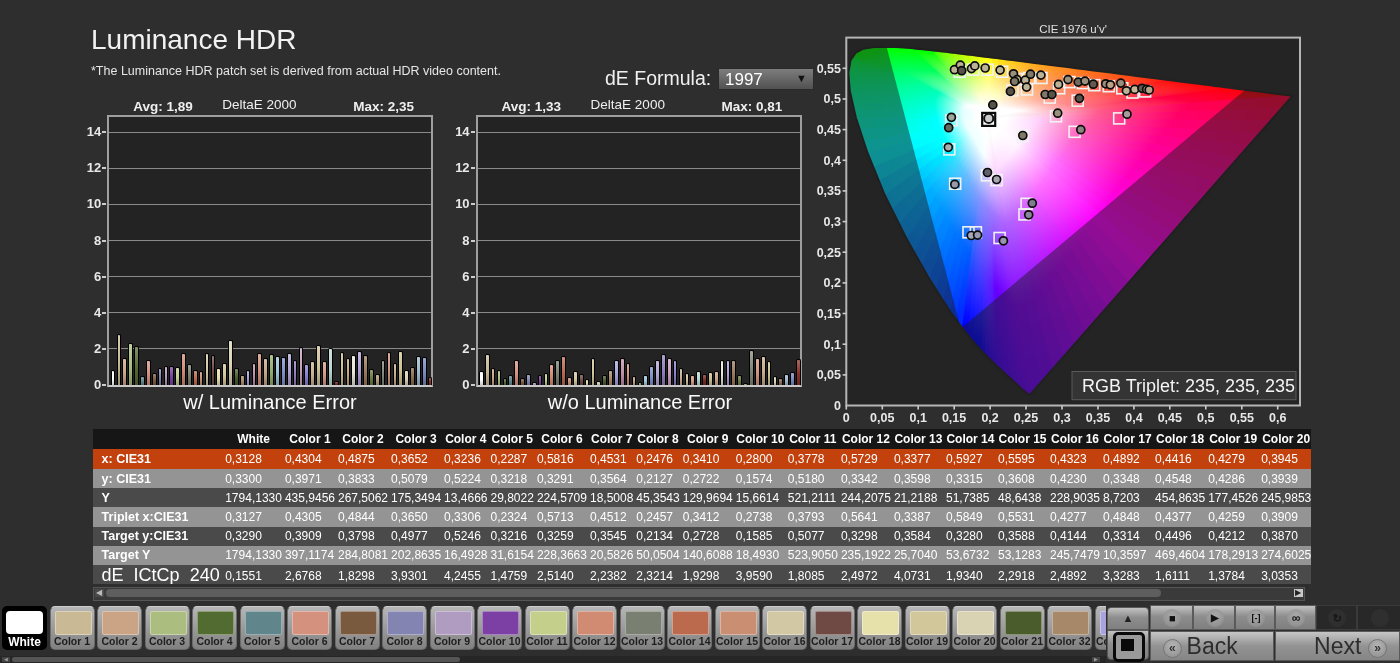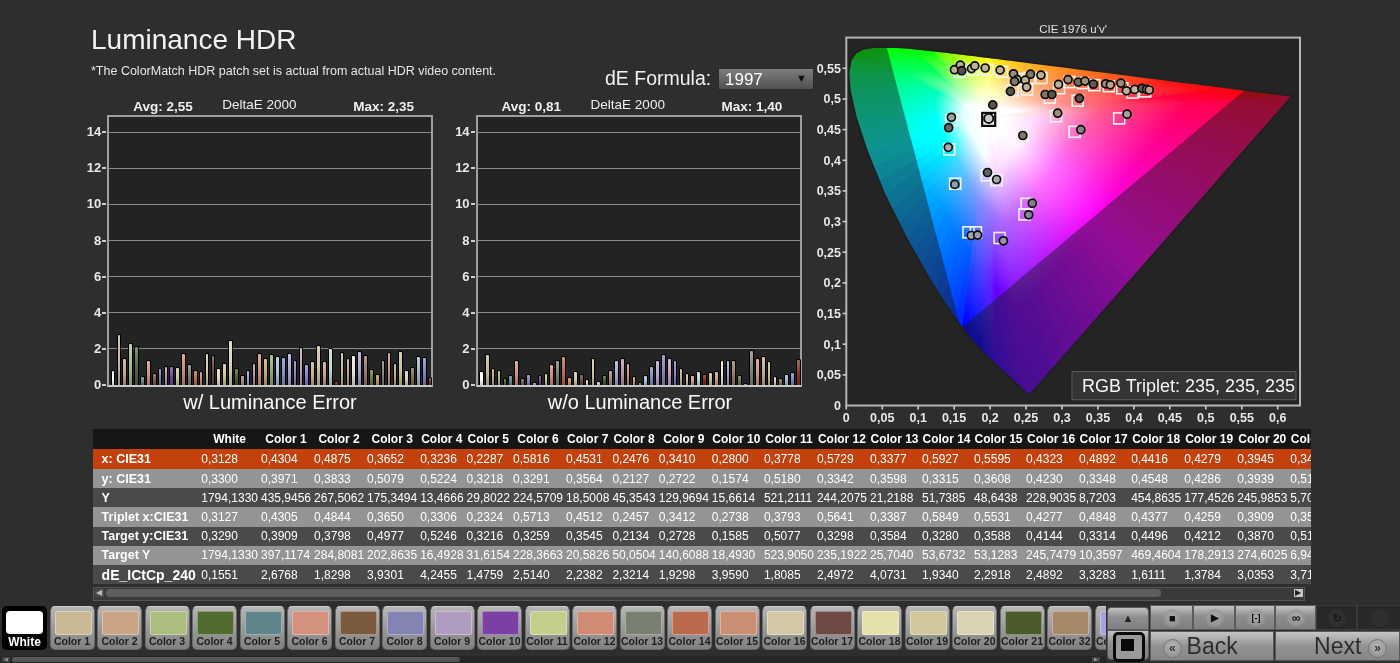--- a/index.html
+++ b/index.html
@@ -1,17 +1,17 @@
 <!DOCTYPE html>
 <html><head><meta charset="utf-8"><style>
 *{margin:0;padding:0}
 body{width:1400px;height:663px;background:#2e2e2e;font-family:"Liberation Sans",sans-serif;overflow:hidden;position:relative}
 </style></head><body>
 <div style="position:absolute;left:91px;top:23.5px;font-size:28px;color:#f2f2f2">Luminance HDR</div>
-<div style="position:absolute;left:91px;top:63.5px;font-size:12.5px;color:#e6e6e6">*The ColorMatch HDR patch set is actual from actual HDR video content.</div>
+<div style="position:absolute;left:91px;top:63.5px;font-size:12.5px;color:#e6e6e6">*The Luminance HDR patch set is derived from actual HDR video content.</div>
 <div style="position:absolute;left:605px;top:66.5px;font-size:19.5px;color:#f0f0f0">dE Formula:</div>
 <div style="position:absolute;left:718px;top:68px;width:96px;height:22px;background:linear-gradient(180deg,#7d7d7d,#515151);border:1px solid #2a2a2a;box-sizing:border-box">
 <span style="position:absolute;left:6px;top:1px;font-size:17px;color:#fff">1997</span>
 <span style="position:absolute;right:6px;top:3px;font-size:11px;color:#111">▼</span>
   </div>
 <div style="position:absolute;left:107.3px;top:114.5px;width:322px;height:268px;background:#232323;border:2px solid #9f9f9f;border-bottom-color:#c9c9c9">
     <div style="position:absolute;left:0;top:231.9px;width:322px;height:1px;background:#8a8a8a"></div>
     <div style="position:absolute;left:0;top:195.9px;width:322px;height:1px;background:#8a8a8a"></div>
     <div style="position:absolute;left:0;top:159.8px;width:322px;height:1px;background:#8a8a8a"></div>
     <div style="position:absolute;left:0;top:123.8px;width:322px;height:1px;background:#8a8a8a"></div>
@@ -83,21 +83,21 @@
 <div style="position:absolute;left:73.3px;top:268.5px;width:28px;text-align:right;font-size:13px;font-weight:bold;color:#e8e8e8">6</div>
 <div style="position:absolute;left:102.3px;top:275.5px;width:4px;height:2px;background:#ccc"></div>
 <div style="position:absolute;left:73.3px;top:232.5px;width:28px;text-align:right;font-size:13px;font-weight:bold;color:#e8e8e8">8</div>
 <div style="position:absolute;left:102.3px;top:239.5px;width:4px;height:2px;background:#ccc"></div>
 <div style="position:absolute;left:73.3px;top:196.4px;width:28px;text-align:right;font-size:13px;font-weight:bold;color:#e8e8e8">10</div>
 <div style="position:absolute;left:102.3px;top:203.4px;width:4px;height:2px;background:#ccc"></div>
 <div style="position:absolute;left:73.3px;top:160.3px;width:28px;text-align:right;font-size:13px;font-weight:bold;color:#e8e8e8">12</div>
 <div style="position:absolute;left:102.3px;top:167.3px;width:4px;height:2px;background:#ccc"></div>
 <div style="position:absolute;left:73.3px;top:124.3px;width:28px;text-align:right;font-size:13px;font-weight:bold;color:#e8e8e8">14</div>
 <div style="position:absolute;left:102.3px;top:131.3px;width:4px;height:2px;background:#ccc"></div>
-<div style="position:absolute;left:133.3px;top:99px;font-size:13.5px;font-weight:bold;color:#efefef">Avg: 2,55</div>
+<div style="position:absolute;left:133.3px;top:99px;font-size:13.5px;font-weight:bold;color:#efefef">Avg: 1,89</div>
 <div style="position:absolute;left:222.3px;top:97px;font-size:13.5px;color:#efefef">DeltaE 2000</div>
 <div style="position:absolute;left:353.3px;top:99px;font-size:13.5px;font-weight:bold;color:#efefef">Max: 2,35</div>
 <div style="position:absolute;left:475.6px;top:114.5px;width:322px;height:268px;background:#232323;border:2px solid #9f9f9f;border-bottom-color:#c9c9c9">
     <div style="position:absolute;left:0;top:231.9px;width:322px;height:1px;background:#8a8a8a"></div>
     <div style="position:absolute;left:0;top:195.9px;width:322px;height:1px;background:#8a8a8a"></div>
     <div style="position:absolute;left:0;top:159.8px;width:322px;height:1px;background:#8a8a8a"></div>
     <div style="position:absolute;left:0;top:123.8px;width:322px;height:1px;background:#8a8a8a"></div>
     <div style="position:absolute;left:0;top:87.7px;width:322px;height:1px;background:#8a8a8a"></div>
     <div style="position:absolute;left:0;top:51.6px;width:322px;height:1px;background:#8a8a8a"></div>
     <div style="position:absolute;left:0;top:15.6px;width:322px;height:1px;background:#8a8a8a"></div>
@@ -166,23 +166,23 @@
 <div style="position:absolute;left:441.6px;top:268.5px;width:28px;text-align:right;font-size:13px;font-weight:bold;color:#e8e8e8">6</div>
 <div style="position:absolute;left:470.6px;top:275.5px;width:4px;height:2px;background:#ccc"></div>
 <div style="position:absolute;left:441.6px;top:232.5px;width:28px;text-align:right;font-size:13px;font-weight:bold;color:#e8e8e8">8</div>
 <div style="position:absolute;left:470.6px;top:239.5px;width:4px;height:2px;background:#ccc"></div>
 <div style="position:absolute;left:441.6px;top:196.4px;width:28px;text-align:right;font-size:13px;font-weight:bold;color:#e8e8e8">10</div>
 <div style="position:absolute;left:470.6px;top:203.4px;width:4px;height:2px;background:#ccc"></div>
 <div style="position:absolute;left:441.6px;top:160.3px;width:28px;text-align:right;font-size:13px;font-weight:bold;color:#e8e8e8">12</div>
 <div style="position:absolute;left:470.6px;top:167.3px;width:4px;height:2px;background:#ccc"></div>
 <div style="position:absolute;left:441.6px;top:124.3px;width:28px;text-align:right;font-size:13px;font-weight:bold;color:#e8e8e8">14</div>
 <div style="position:absolute;left:470.6px;top:131.3px;width:4px;height:2px;background:#ccc"></div>
-<div style="position:absolute;left:501.6px;top:99px;font-size:13.5px;font-weight:bold;color:#efefef">Avg: 0,81</div>
+<div style="position:absolute;left:501.6px;top:99px;font-size:13.5px;font-weight:bold;color:#efefef">Avg: 1,33</div>
 <div style="position:absolute;left:590.6px;top:97px;font-size:13.5px;color:#efefef">DeltaE 2000</div>
-<div style="position:absolute;left:721.6px;top:99px;font-size:13.5px;font-weight:bold;color:#efefef">Max: 1,40</div>
+<div style="position:absolute;left:721.6px;top:99px;font-size:13.5px;font-weight:bold;color:#efefef">Max: 0,81</div>
 <div style="position:absolute;left:107px;top:391px;width:326px;text-align:center;font-size:20px;color:#fafafa">w/ Luminance Error</div>
 <div style="position:absolute;left:476px;top:391px;width:328px;text-align:center;font-size:20px;color:#fafafa">w/o Luminance Error</div>
 <svg width="600" height="440" viewBox="800 0 600 440" style="position:absolute;left:800px;top:0px">
 <defs>
       <linearGradient id="g0" gradientUnits="userSpaceOnUse" x1="988.5" y1="118.4" x2="1030.9" y2="395.3">
         <stop offset="0" stop-color="#ffffff"></stop>
         <stop offset="0.07" stop-color="#ffffff"></stop>
         <stop offset="0.18" stop-color="#ffdbff"></stop>
         <stop offset="0.38" stop-color="#af62ff"></stop>
         <stop offset="0.68" stop-color="#8300ff"></stop>
@@ -2396,21 +2396,21 @@
           <td style="padding:0 1.5px">53,6732</td>
           <td style="padding:0 1.5px">53,1283</td>
           <td style="padding:0 1.5px">245,7479</td>
           <td style="padding:0 1.5px">10,3597</td>
           <td style="padding:0 1.5px">469,4604</td>
           <td style="padding:0 1.5px">178,2913</td>
           <td style="padding:0 1.5px">274,6025</td>
           <td style="padding:0 1.5px">6,9471</td>
         </tr>
         <tr style="background:#4a4a4a;height:19.2px">
-          <td style="padding:0 4px 0 9px;font-weight:bold;font-size:14px">dE_ICtCp_240</td>
+          <td style="padding:0 4px 0 9px;font-weight:normal;font-size:18px">dE_ICtCp_240</td>
           <td style="padding:0 1.5px">0,1551</td>
           <td style="padding:0 1.5px">2,6768</td>
           <td style="padding:0 1.5px">1,8298</td>
           <td style="padding:0 1.5px">3,9301</td>
           <td style="padding:0 1.5px">4,2455</td>
           <td style="padding:0 1.5px">1,4759</td>
           <td style="padding:0 1.5px">2,5140</td>
           <td style="padding:0 1.5px">2,2382</td>
           <td style="padding:0 1.5px">2,3214</td>
           <td style="padding:0 1.5px">1,9298</td>

